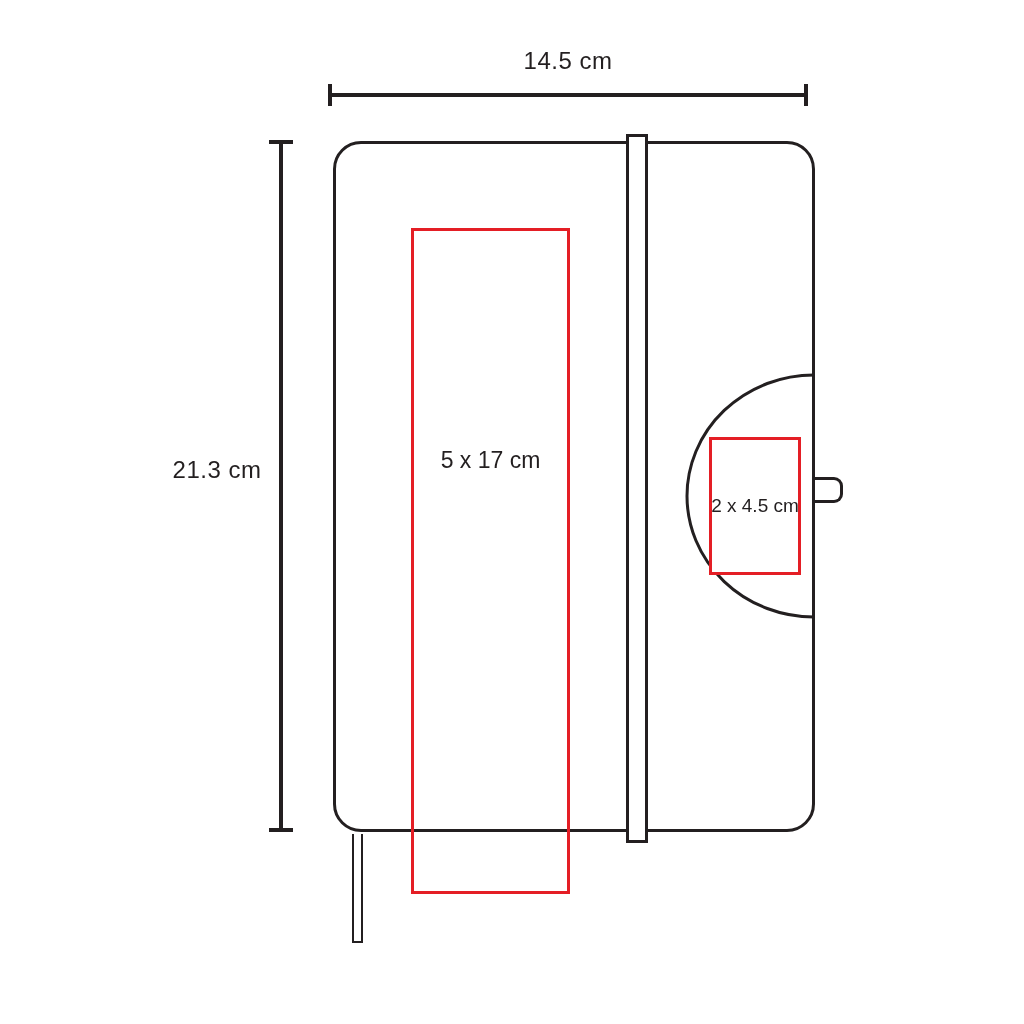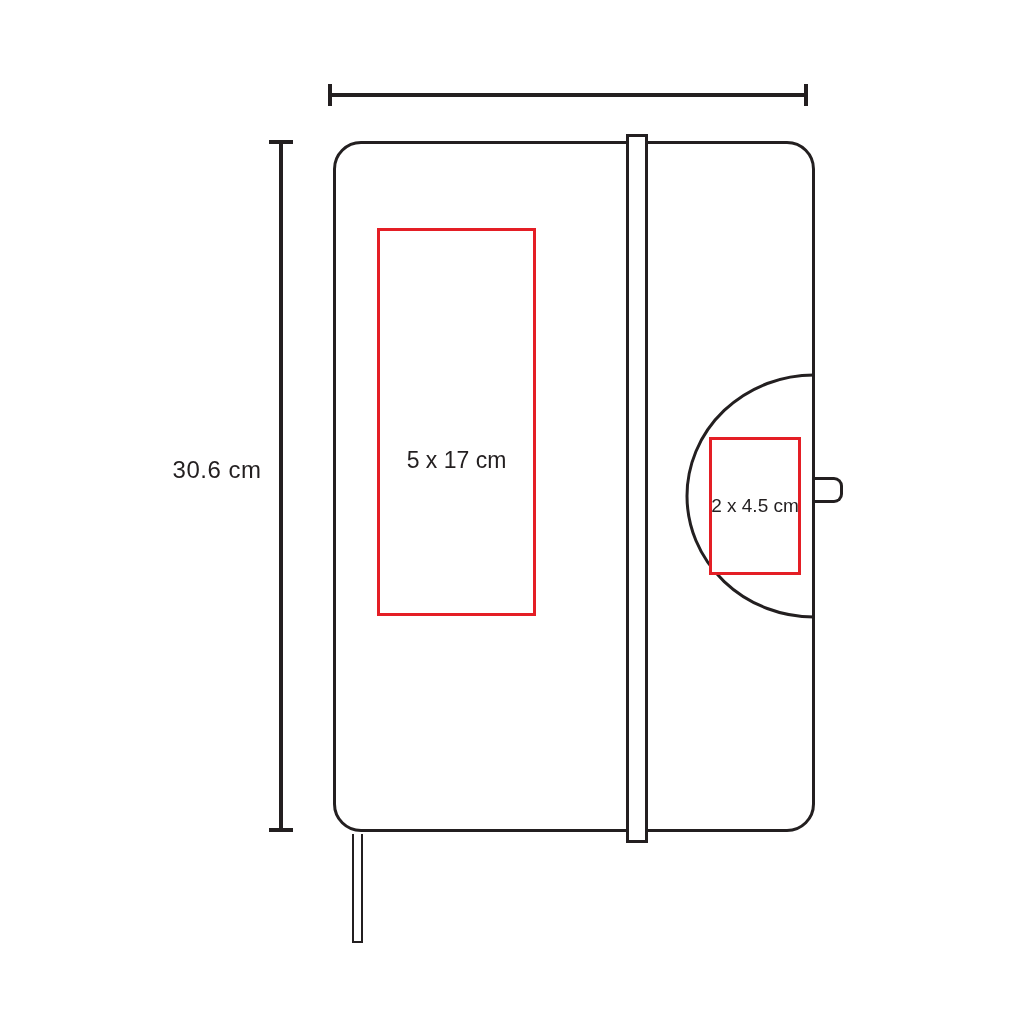--- a/index.html
+++ b/index.html
@@ -82,22 +82,22 @@
     left: 352px; top: 834px;
     width: 11px; height: 109px;
     background: var(--color-background);
     border: 2px solid var(--color-line);
     border-top: none;
     z-index: 2;
   }
   
   .print-front {
     position: absolute;
-    left: 377px; top: 228px;
-    width: 159px; height: 388px;
+    left: 411px; top: 228px;
+    width: 159px; height: 666px;
     border: 3px solid var(--color-accent);
     z-index: 4;
   }
   .print-front-label {
     position: absolute;
     left: 0; right: 0; top: 215px;
     text-align: center;
     font-size: 23px;
     line-height: 28px;
     color: var(--color-line);
@@ -119,25 +119,26 @@
     line-height: 22px;
     color: var(--color-line);
     white-space: nowrap;
   }
 </style>
 </head>
 <body>
 
 <div class="canvas">
 
+  <div class="dim-label w-label">14.5 cm</div>
   <div class="w-line"></div>
   <div class="w-cap left"></div>
   <div class="w-cap right"></div>
 
-  <div class="dim-label h-label">30.6 cm</div>
+  <div class="dim-label h-label">21.3 cm</div>
   <div class="h-line"></div>
   <div class="h-cap top"></div>
   <div class="h-cap bottom"></div>
 
   <div class="notebook"></div>
 
   <svg class="overlay" viewBox="0 0 1024 1024">
     <path d="M 814 375 A 127 121 0 0 0 814 617" fill="none" stroke="#231f20" stroke-width="3"></path>
   </svg>
 

